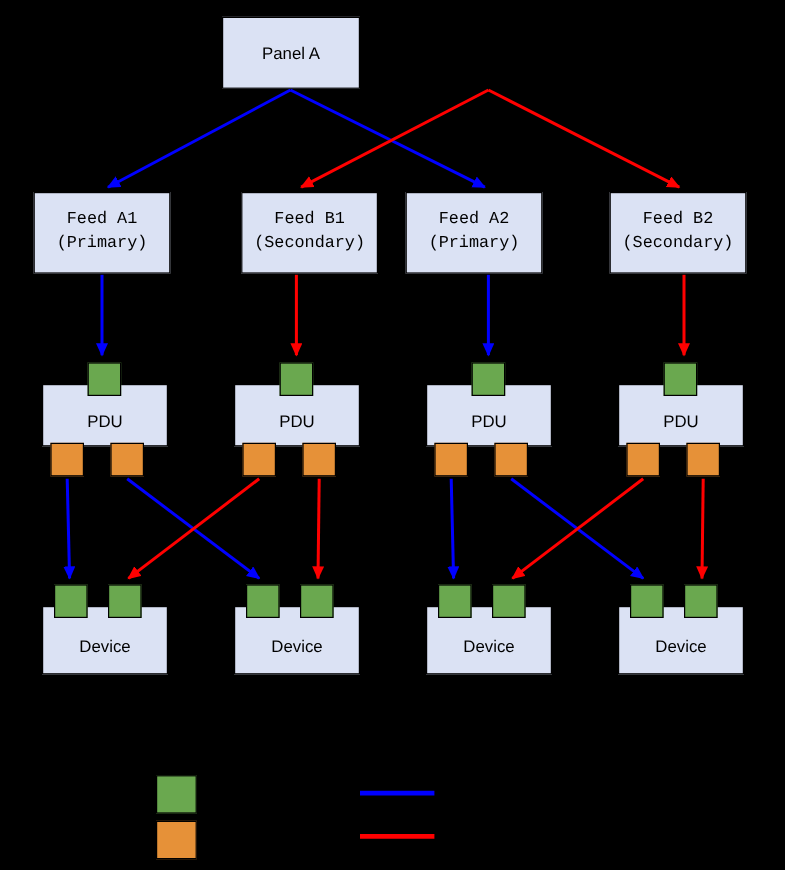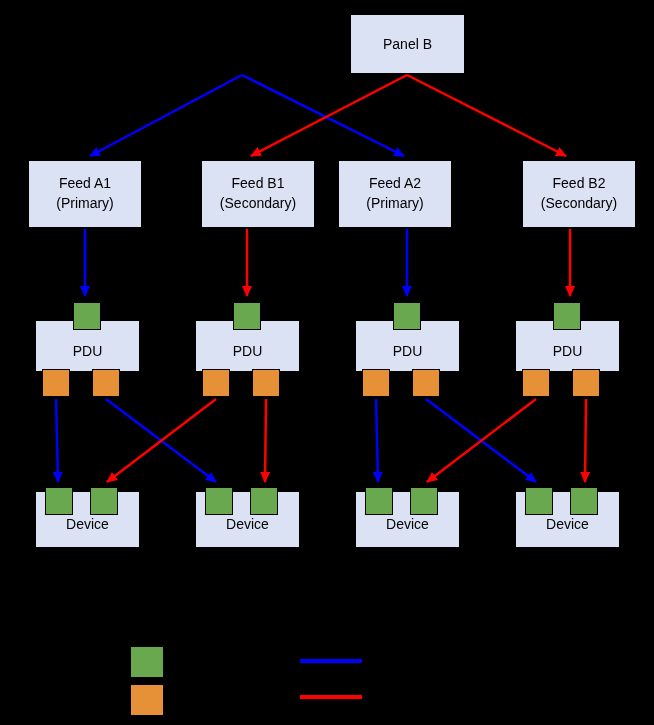--- a/index.html
+++ b/index.html
@@ -5,54 +5,54 @@
   * { margin:0; padding:0; box-sizing:border-box; }
   html,body { background:#000; }
   body { font-family:"Liberation Sans", sans-serif; }
   .canvas { position:relative; width:654px; height:725px; background:#000; overflow:hidden; }
   .node {
     position:absolute; background:#dbe2f4; border:1px solid #000;
     display:flex; flex-direction:column; align-items:center; justify-content:center;
     color:#000; font-size:14px; text-align:center;
   }
   .panel  { top:14px;  width:115px; height:60px; }
-  .feed   { top:160px; width:114px; height:68px; line-height:1.4; }
+  .feed   { top:160px; width:114px; height:68px; line-height:1.4;font-family:Liberation Mono, monospace; }
   .pdu    { top:320px; width:105px; height:52px; padding-top:10px; }
-  .device { top:491px; width:105px; height:57px; padding-top:8px; }
+  .device { top:505px; width:105px; height:57px; padding-top:8px; }
   .port { position:absolute; width:28px; height:28px; border:1px solid #000; }
   .inlet   { background:#6aa84f; top:302px; }
   .outlet  { background:#e69138; top:369px; }
   .devport { background:#6aa84f; top:487px; }
   .legend-swatch { position:absolute; width:34px; height:32px; border:1px solid #000; }
   .swatch-inlet  { background:#6aa84f; left:130px; top:646px; }
   .swatch-outlet { background:#e69138; left:130px; top:684px; }
   svg.connectors { position:absolute; left:0; top:0; pointer-events:none; }
 </style>
 </head>
 <body>
 
 <div class="canvas">
 
-  <div class="node panel" style="left:350px">
-    <div>Panel B</div>
+  <div class="node panel" style="left:185px">
+    <div>Panel A</div>
   </div>
 
   <div class="node feed" style="left:28px">
     <div>Feed A1</div>
     <div>(Primary)</div>
   </div>
   <div class="node feed" style="left:201px">
     <div>Feed B1</div>
     <div>(Secondary)</div>
   </div>
   <div class="node feed" style="left:338px">
     <div>Feed A2</div>
     <div>(Primary)</div>
   </div>
-  <div class="node feed" style="left:522px">
+  <div class="node feed" style="left:508px">
     <div>Feed B2</div>
     <div>(Secondary)</div>
   </div>
 
   <div class="node pdu" style="left:35px">
     <div>PDU</div>
   </div>
   <div class="node pdu" style="left:195px">
     <div>PDU</div>
   </div>

